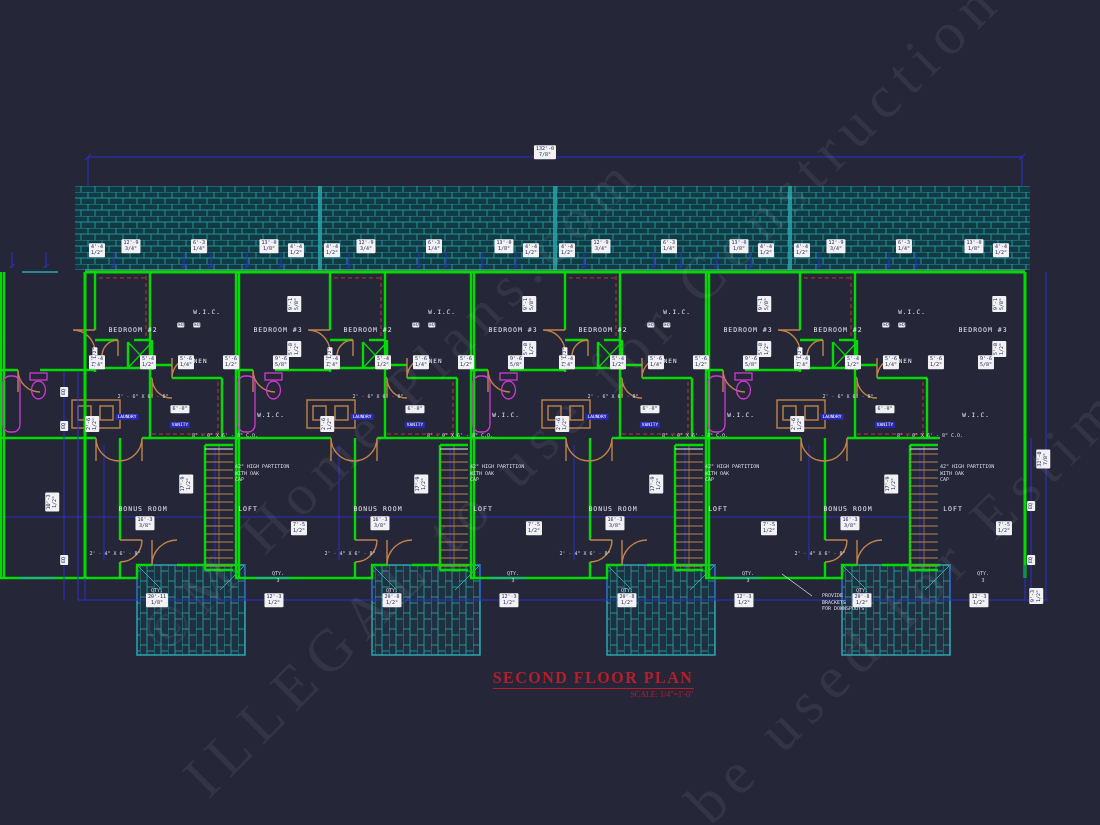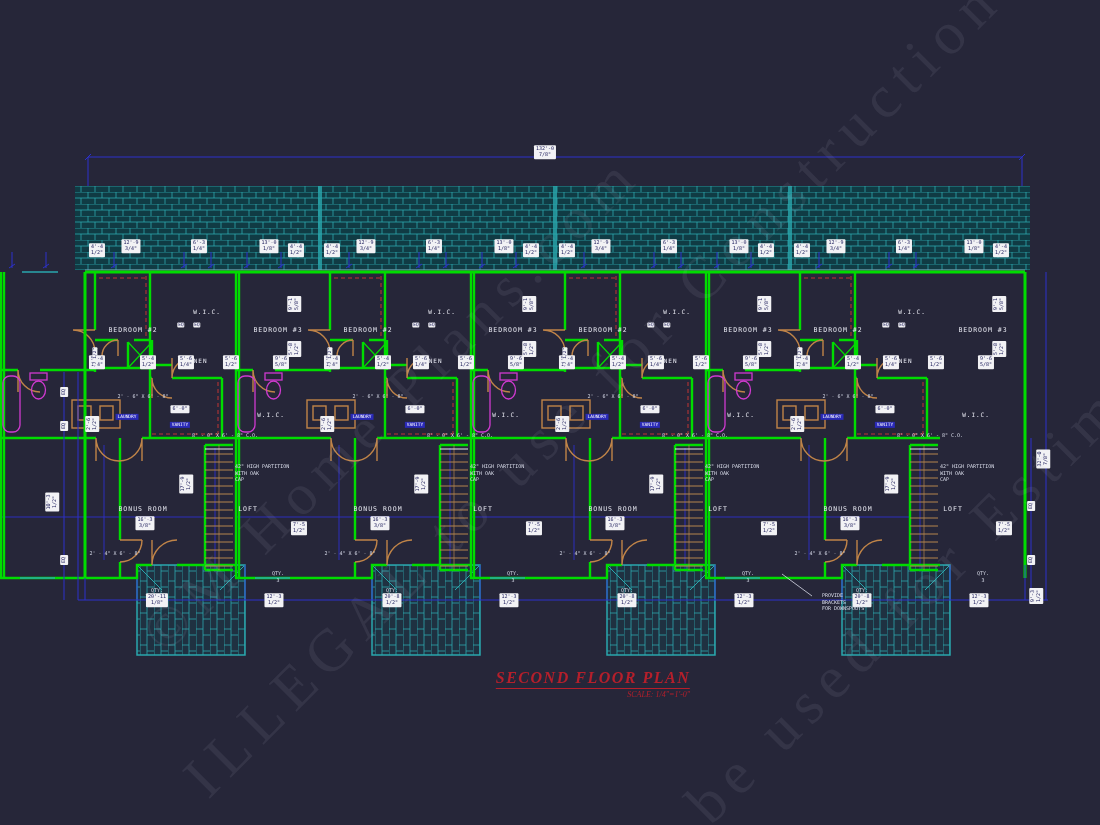--- a/index.html
+++ b/index.html
@@ -11,21 +11,21 @@
   .room{font-size:6.5px;letter-spacing:1px;}
   .s{font-size:6px;}
   .note{font-size:5px;line-height:1.3;color:#d9dcea;}
   .l{transform:translate(0,-50%);text-align:left;}
   .dimbox{background:#f2f2f5;color:#20205e;font-size:5px;line-height:1.15;padding:1px 2px;
           border-radius:1px;text-align:center;}
   .xs{font-size:4.5px;padding:0 1px;}
   .rot{transform:translate(-50%,-50%) rotate(-90deg);}
   .bluetag{background:#2a2ab8;color:#fff;font-size:4.5px;padding:0 2px;line-height:1.4;}
   #title-block{position:absolute;z-index:25;left:593px;top:669px;transform:translate(-50%,0);
-               text-align:center;font-style:italic;}
+               text-align:center;}
   #plan-title{font-family:"Liberation Serif",serif;font-weight:bold;font-size:16px;
               color:#b51f2b;letter-spacing:1.5px;border-bottom:1.5px solid #b51f2b;
               padding-bottom:1px;white-space:nowrap;}
   #plan-scale{font-family:"Liberation Serif",serif;font-size:8px;color:#b51f2b;
               text-align:right;margin-top:1px;}
   #watermarks{position:absolute;left:0;top:0;width:1100px;height:825px;z-index:50;pointer-events:none;}
   .wm{position:absolute;font-family:"Liberation Serif",serif;color:rgba(198,203,224,0.09);
       white-space:nowrap;transform-origin:0 0;transform:rotate(-45deg);letter-spacing:10px;}
 </style>
 </head>

